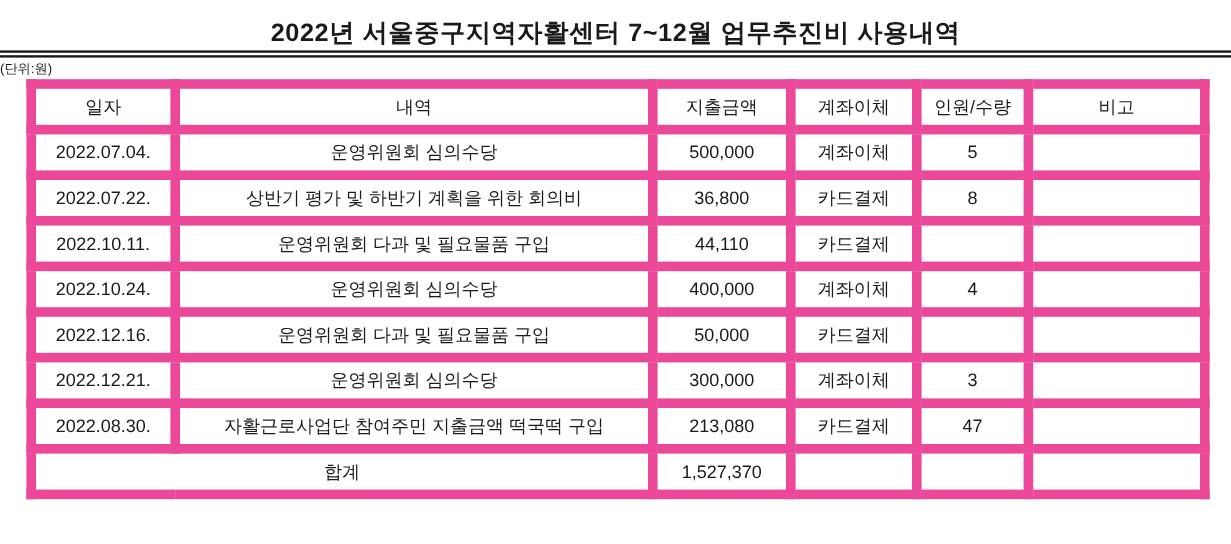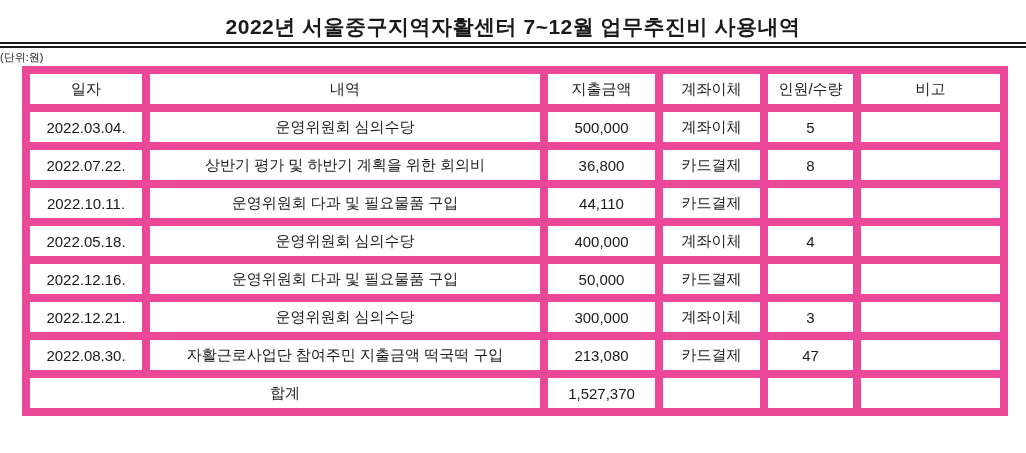--- a/index.html
+++ b/index.html
@@ -84,21 +84,21 @@
         <th>일자</th>
         <th>내역</th>
         <th>지출금액</th>
         <th>계좌이체</th>
         <th>인원/수량</th>
         <th>비고</th>
       </tr>
     </thead>
     <tbody>
       <tr>
-        <td>2022.03.04.</td>
+        <td>2022.07.04.</td>
         <td>운영위원회 심의수당</td>
         <td class="amount">500,000</td>
         <td>계좌이체</td>
         <td>5</td>
         <td></td>
       </tr>
       <tr>
         <td>2022.07.22.</td>
         <td>상반기 평가 및 하반기 계획을 위한 회의비</td>
         <td class="amount">36,800</td>
@@ -108,21 +108,21 @@
       </tr>
       <tr>
         <td>2022.10.11.</td>
         <td>운영위원회 다과 및 필요물품 구입</td>
         <td class="amount">44,110</td>
         <td>카드결제</td>
         <td></td>
         <td></td>
       </tr>
       <tr>
-        <td>2022.05.18.</td>
+        <td>2022.10.24.</td>
         <td>운영위원회 심의수당</td>
         <td class="amount">400,000</td>
         <td>계좌이체</td>
         <td>4</td>
         <td></td>
       </tr>
       <tr>
         <td>2022.12.16.</td>
         <td>운영위원회 다과 및 필요물품 구입</td>
         <td class="amount">50,000</td>

